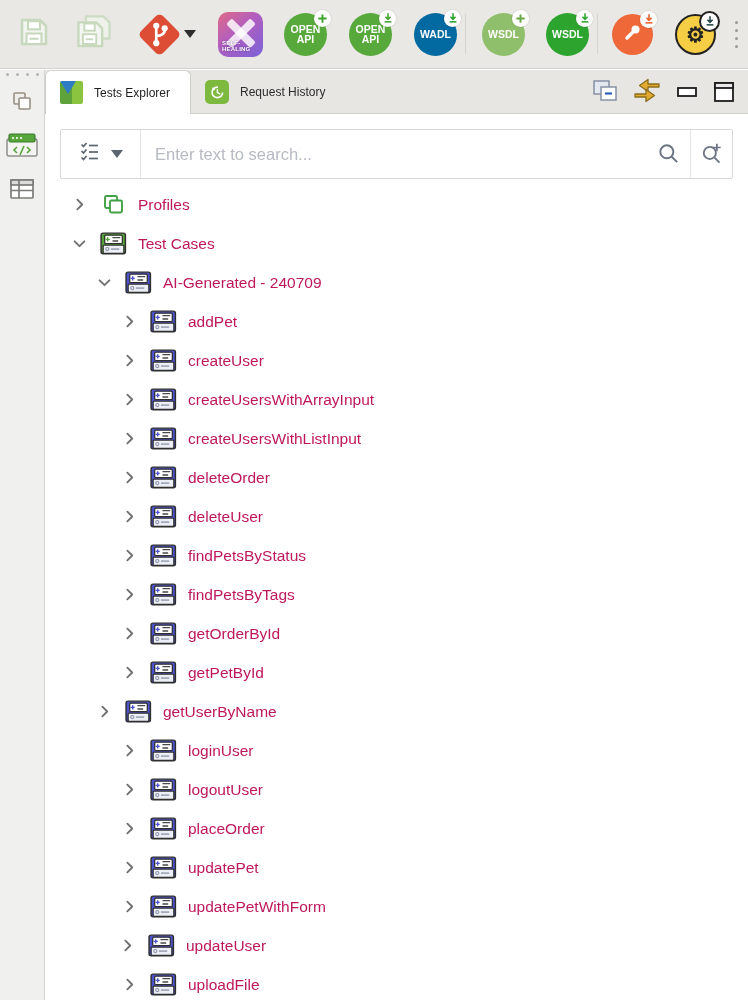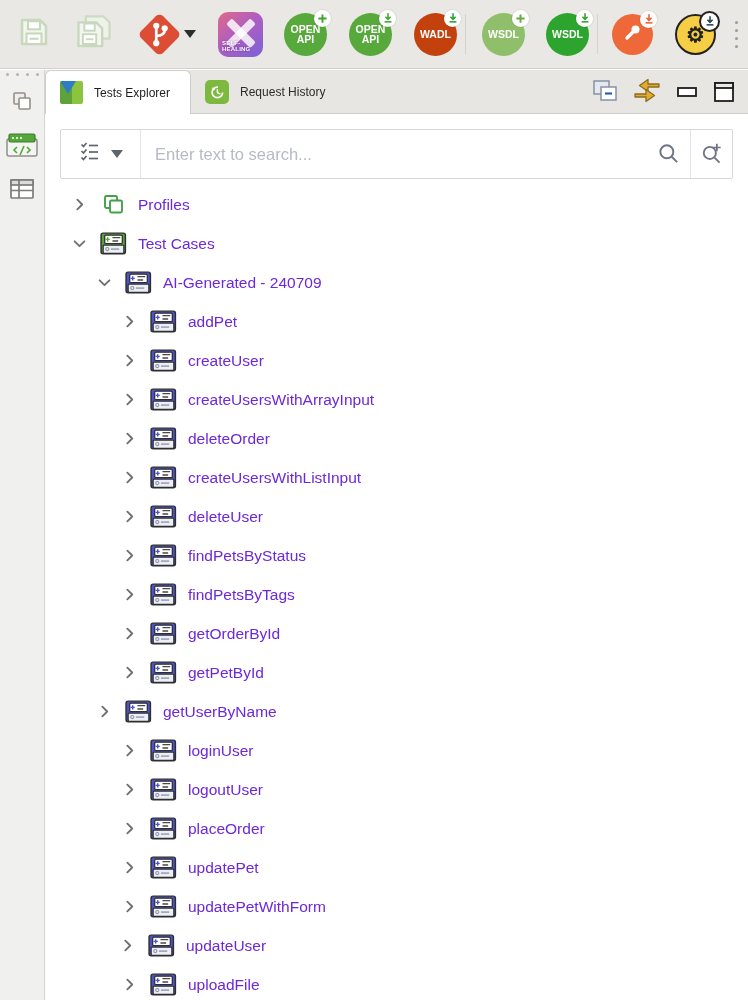--- a/index.html
+++ b/index.html
@@ -49,21 +49,21 @@
     position:relative;
   }
   .mini-badge {
     position:absolute; top:-3px; right:-4px; width:17px; height:17px;
     background:#fff; border-radius:50%;
     display:flex; align-items:center; justify-content:center;
     box-shadow:0 0 0 1px rgba(0,0,0,.06);
   }
   .c-green1 { background:#57a93b; }
   .c-green2 { background:#57a93b; }
-  .c-wadl   { background:#c2410c; }
+  .c-wadl   { background:#0369a1; }
   .c-wsdl1  { background:#8fbf6a; }
   .c-wsdl2  { background:#2da42d; }
   .c-postman{ background:#ee683a; }
   .c-swagger{ background:#f6ce45; border:2.5px solid #222; color:#222; }
 
   .tb-dots { margin-left:auto; margin-right:10px; display:flex; flex-direction:column; gap:5px; }
   .tb-dots i { width:3px; height:3px; border-radius:50%; background:#9b9a96; }
 
   .floppy { margin-left:16px; }
   .floppy2 { margin-left:22px; }
@@ -126,21 +126,21 @@
   .search-act { width:42px; align-self:stretch; display:flex; align-items:center; justify-content:center; }
   .search-act + .search-act { border-left:1px solid #e4e4e6; }
 
   
   .tree { margin-top:6px; flex:1; overflow:hidden; }
   .tree-row { height:39px; display:flex; align-items:center; cursor:default; }
   .tree-chevron { width:14px; margin-right:12px; display:flex; align-items:center; justify-content:center; flex:0 0 auto; }
   .tree-chevron svg { transition:none; }
   .tree-chevron.expanded svg { transform:rotate(90deg); }
   .tree-iconbox { width:31px; margin-right:9px; display:flex; align-items:center; justify-content:center; flex:0 0 auto; }
-  .tree-label { font-size:15.5px; color:#6d28d9; white-space:nowrap; }
+  .tree-label { font-size:15.5px; color:#be185d; white-space:nowrap; }
   .accent-suite { color:#55a33a; }
   .accent-case { color:#4c52cd; }
 </style>
 </head>
 <body>
 
 <div class="toolbar">
 
   <div class="tb-btn floppy">
     <span>
@@ -520,58 +520,58 @@
               <svg width="29" height="25" viewBox="0 0 28 24">
     <rect x="2" y="2" width="23.5" height="20" rx="2" fill="currentColor" stroke="#2e2e2e" stroke-width="1.4"></rect>
     <rect x="5.5" y="4" width="17" height="8" rx="1" fill="#ffffff" stroke="#2e2e2e" stroke-width="1.2"></rect>
     <path d="M8.4 6v4M6.4 8h4" stroke="currentColor" stroke-width="1.4"></path>
     <path d="M13 6.4h7.5M13 9.6h5.5" stroke="#4a4a4a" stroke-width="1.3"></path>
     <rect x="4" y="13.5" width="20" height="8" rx="1" fill="#edeff6" stroke="#2e2e2e" stroke-width="1.2"></rect>
     <circle cx="8" cy="17.4" r="1.5" fill="none" stroke="#8f95aa" stroke-width="1.1"></circle>
     <path d="M11.5 17.4h8" stroke="#8f95aa" stroke-width="1.3"></path>
   </svg>
             </span>
+    <span class="tree-label">createUsersWithListInput</span>
+  </div>
+          <div class="tree-row" style="padding-left: 77px;">
+    <span class="tree-chevron">
+      <svg width="11" height="13" viewBox="0 0 10 12">
+                <path d="M3 1.5L7.5 6 3 10.5" stroke="#6f6f6f" stroke-width="1.7" fill="none" stroke-linecap="round" stroke-linejoin="round"></path>
+              </svg>
+    </span>
+    <span class="tree-iconbox accent-case">
+              <svg width="29" height="25" viewBox="0 0 28 24">
+    <rect x="2" y="2" width="23.5" height="20" rx="2" fill="currentColor" stroke="#2e2e2e" stroke-width="1.4"></rect>
+    <rect x="5.5" y="4" width="17" height="8" rx="1" fill="#ffffff" stroke="#2e2e2e" stroke-width="1.2"></rect>
+    <path d="M8.4 6v4M6.4 8h4" stroke="currentColor" stroke-width="1.4"></path>
+    <path d="M13 6.4h7.5M13 9.6h5.5" stroke="#4a4a4a" stroke-width="1.3"></path>
+    <rect x="4" y="13.5" width="20" height="8" rx="1" fill="#edeff6" stroke="#2e2e2e" stroke-width="1.2"></rect>
+    <circle cx="8" cy="17.4" r="1.5" fill="none" stroke="#8f95aa" stroke-width="1.1"></circle>
+    <path d="M11.5 17.4h8" stroke="#8f95aa" stroke-width="1.3"></path>
+  </svg>
+            </span>
     <span class="tree-label">deleteOrder</span>
   </div>
           <div class="tree-row" style="padding-left: 77px;">
     <span class="tree-chevron">
       <svg width="11" height="13" viewBox="0 0 10 12">
                 <path d="M3 1.5L7.5 6 3 10.5" stroke="#6f6f6f" stroke-width="1.7" fill="none" stroke-linecap="round" stroke-linejoin="round"></path>
               </svg>
     </span>
     <span class="tree-iconbox accent-case">
               <svg width="29" height="25" viewBox="0 0 28 24">
     <rect x="2" y="2" width="23.5" height="20" rx="2" fill="currentColor" stroke="#2e2e2e" stroke-width="1.4"></rect>
     <rect x="5.5" y="4" width="17" height="8" rx="1" fill="#ffffff" stroke="#2e2e2e" stroke-width="1.2"></rect>
     <path d="M8.4 6v4M6.4 8h4" stroke="currentColor" stroke-width="1.4"></path>
     <path d="M13 6.4h7.5M13 9.6h5.5" stroke="#4a4a4a" stroke-width="1.3"></path>
     <rect x="4" y="13.5" width="20" height="8" rx="1" fill="#edeff6" stroke="#2e2e2e" stroke-width="1.2"></rect>
     <circle cx="8" cy="17.4" r="1.5" fill="none" stroke="#8f95aa" stroke-width="1.1"></circle>
     <path d="M11.5 17.4h8" stroke="#8f95aa" stroke-width="1.3"></path>
   </svg>
             </span>
-    <span class="tree-label">createUsersWithListInput</span>
-  </div>
-          <div class="tree-row" style="padding-left: 77px;">
-    <span class="tree-chevron">
-      <svg width="11" height="13" viewBox="0 0 10 12">
-                <path d="M3 1.5L7.5 6 3 10.5" stroke="#6f6f6f" stroke-width="1.7" fill="none" stroke-linecap="round" stroke-linejoin="round"></path>
-              </svg>
-    </span>
-    <span class="tree-iconbox accent-case">
-              <svg width="29" height="25" viewBox="0 0 28 24">
-    <rect x="2" y="2" width="23.5" height="20" rx="2" fill="currentColor" stroke="#2e2e2e" stroke-width="1.4"></rect>
-    <rect x="5.5" y="4" width="17" height="8" rx="1" fill="#ffffff" stroke="#2e2e2e" stroke-width="1.2"></rect>
-    <path d="M8.4 6v4M6.4 8h4" stroke="currentColor" stroke-width="1.4"></path>
-    <path d="M13 6.4h7.5M13 9.6h5.5" stroke="#4a4a4a" stroke-width="1.3"></path>
-    <rect x="4" y="13.5" width="20" height="8" rx="1" fill="#edeff6" stroke="#2e2e2e" stroke-width="1.2"></rect>
-    <circle cx="8" cy="17.4" r="1.5" fill="none" stroke="#8f95aa" stroke-width="1.1"></circle>
-    <path d="M11.5 17.4h8" stroke="#8f95aa" stroke-width="1.3"></path>
-  </svg>
-            </span>
     <span class="tree-label">deleteUser</span>
   </div>
           <div class="tree-row" style="padding-left: 77px;">
     <span class="tree-chevron">
       <svg width="11" height="13" viewBox="0 0 10 12">
                 <path d="M3 1.5L7.5 6 3 10.5" stroke="#6f6f6f" stroke-width="1.7" fill="none" stroke-linecap="round" stroke-linejoin="round"></path>
               </svg>
     </span>
     <span class="tree-iconbox accent-case">
               <svg width="29" height="25" viewBox="0 0 28 24">

